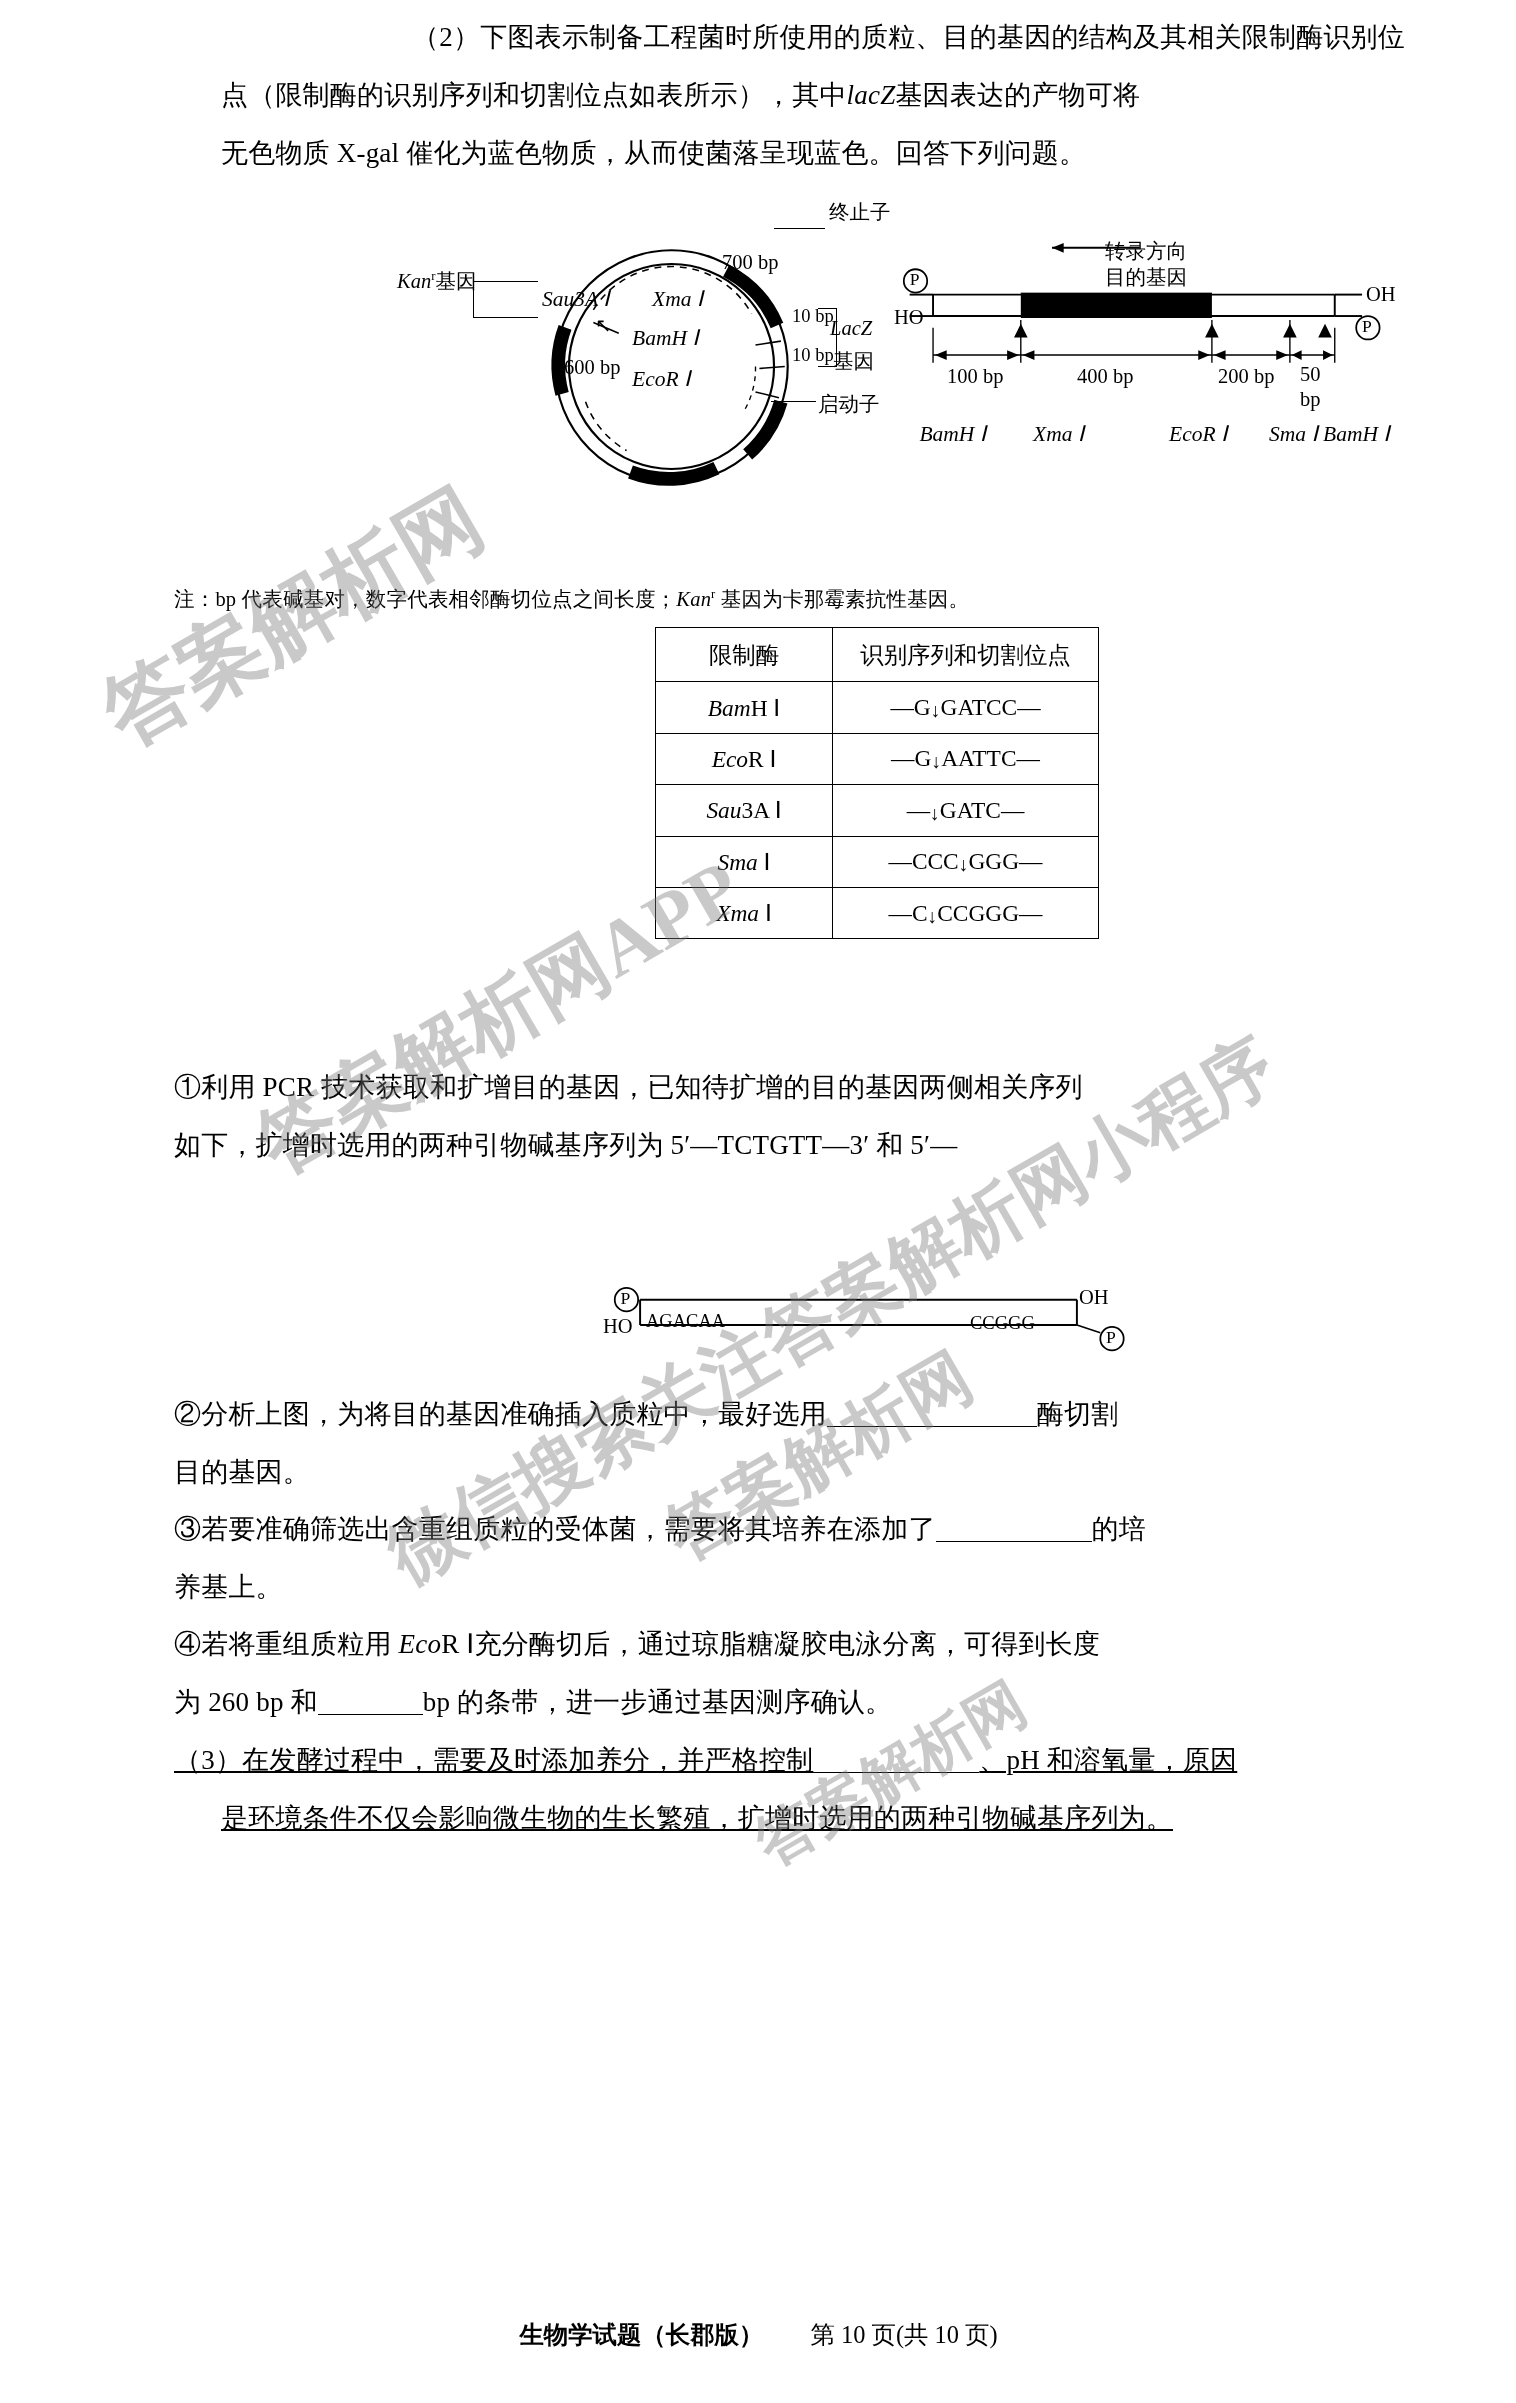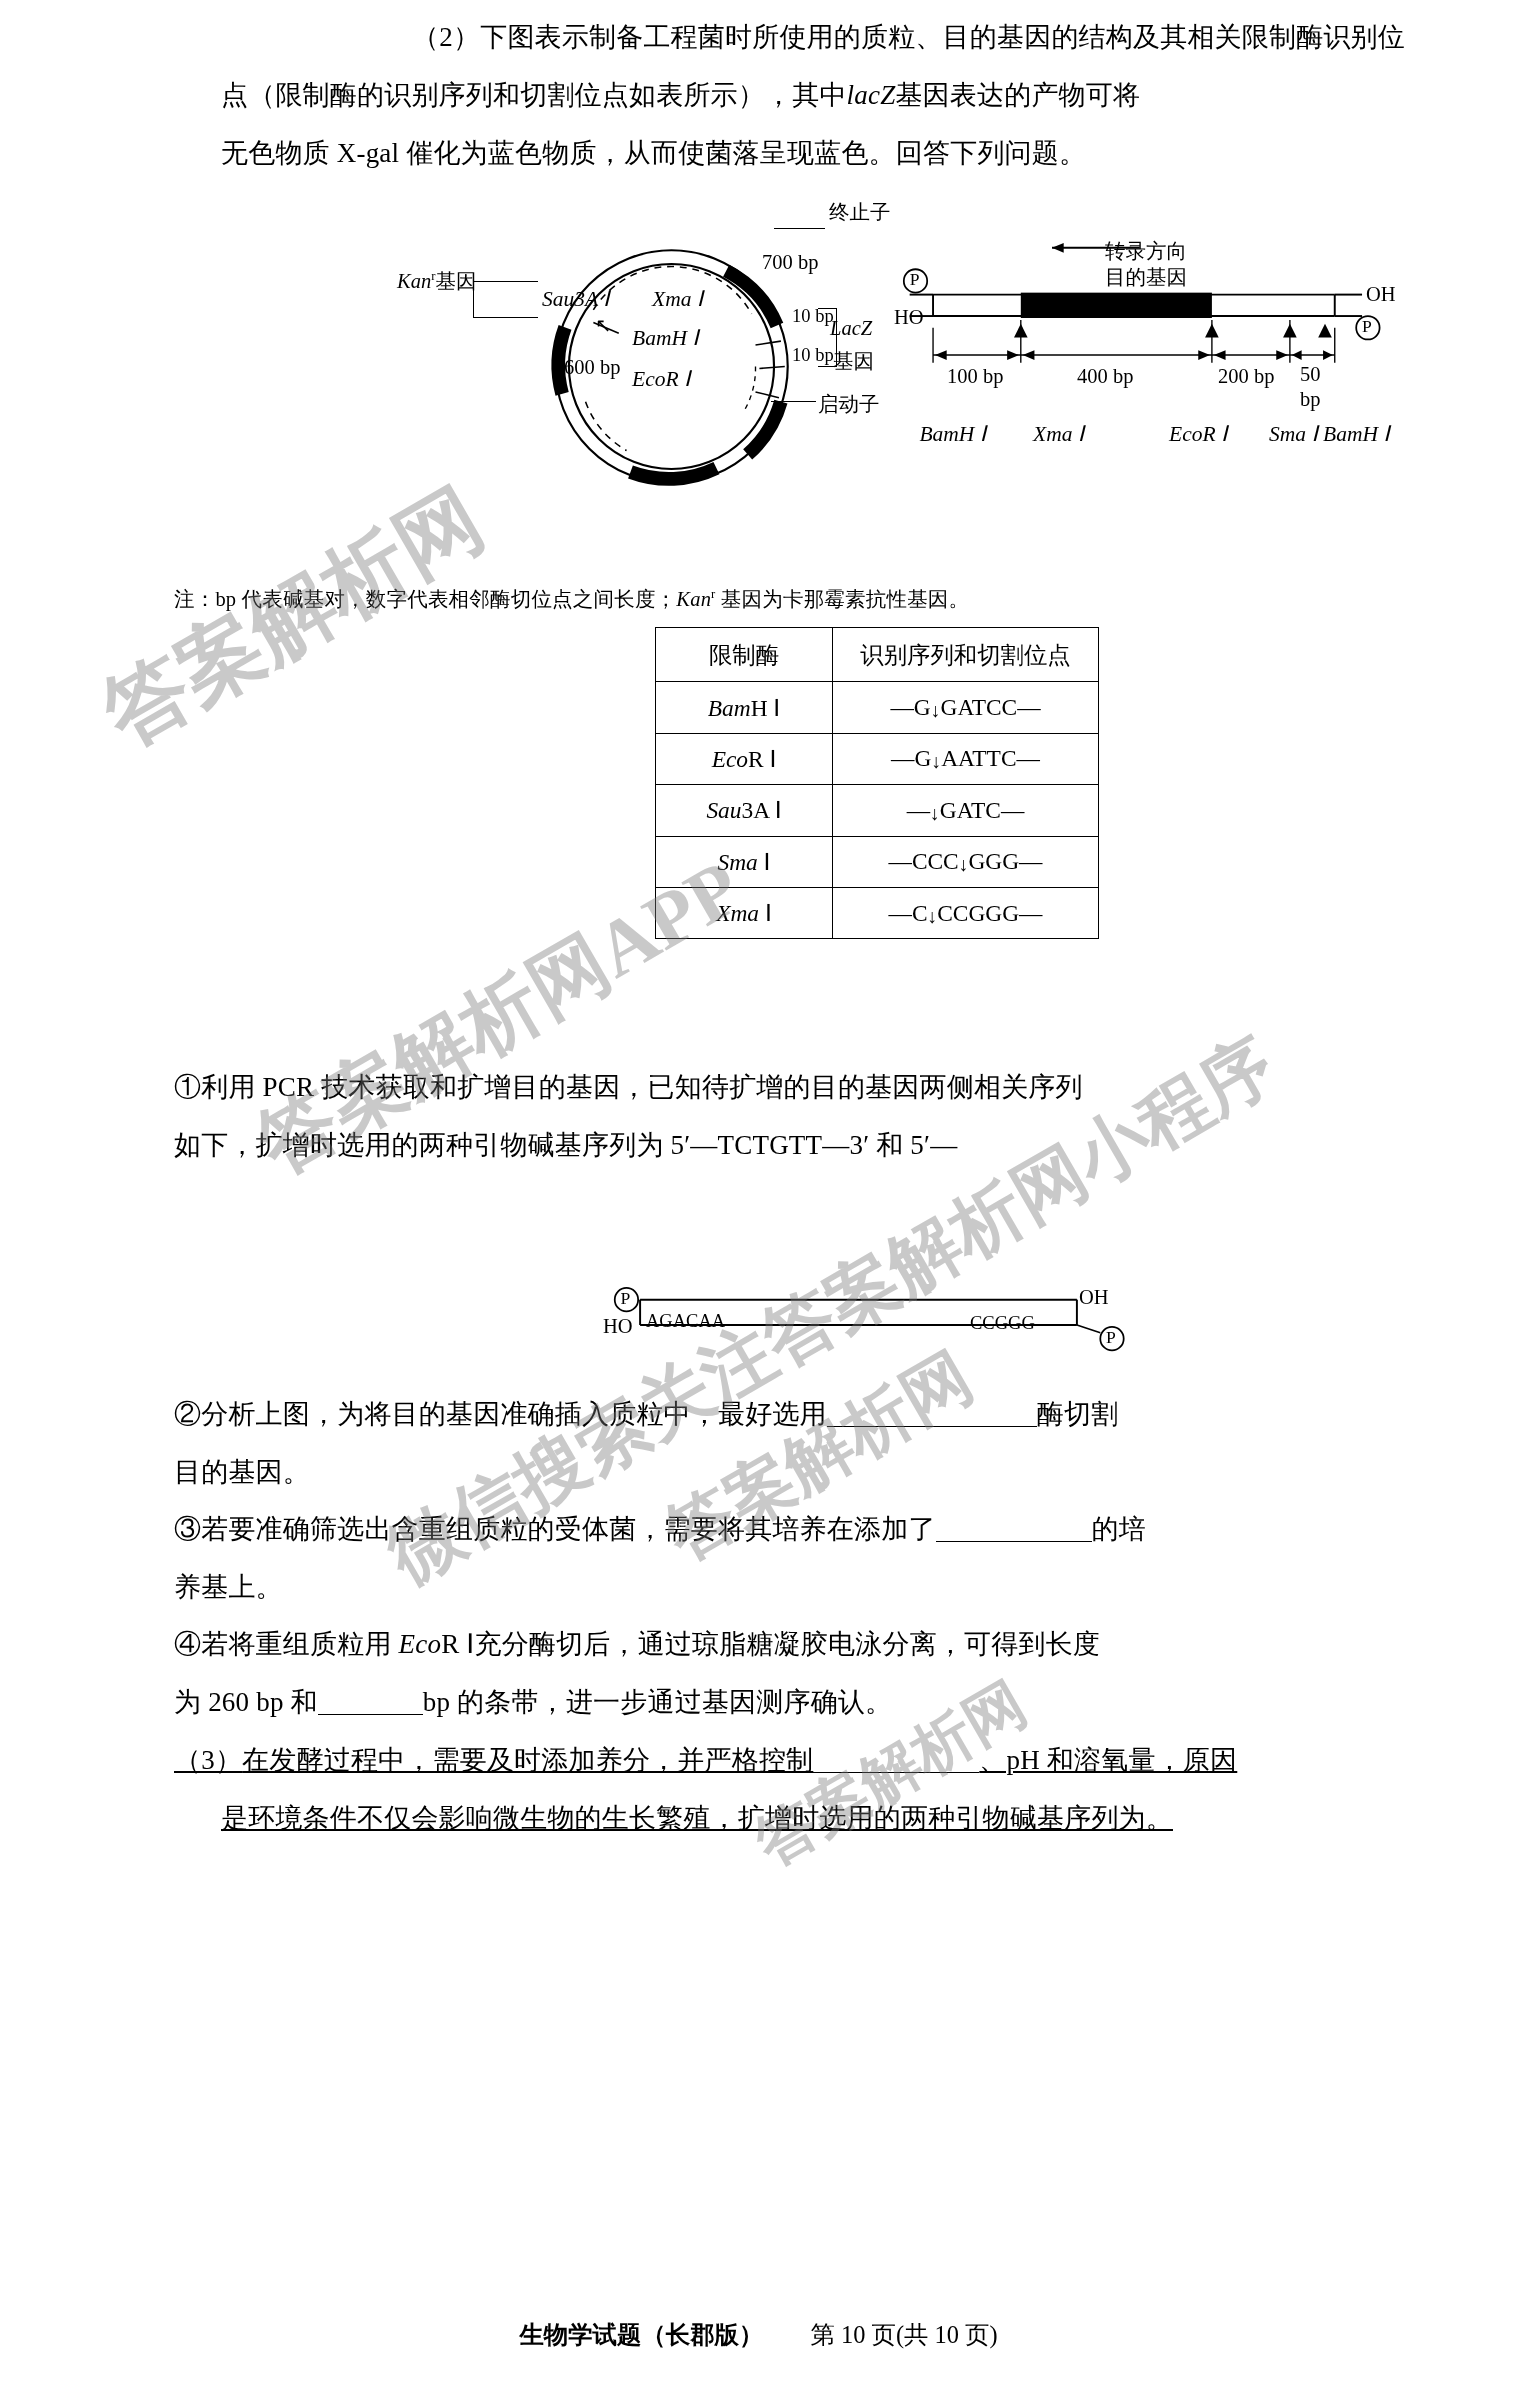--- a/index.html
+++ b/index.html
@@ -129,21 +129,21 @@
         <line x1="236" y1="128" x2="262" y2="124" stroke="#000" stroke-width="1.6"></line>
         <line x1="240" y1="152" x2="266" y2="150" stroke="#000" stroke-width="1.6"></line>
         <line x1="236" y1="176" x2="260" y2="182" stroke="#000" stroke-width="1.6"></line>
 
         <line x1="70" y1="105" x2="96" y2="116" stroke="#000" stroke-width="1.6"></line>
       </svg>
 
       <div class="lbl" style="left:70px; top:94px; font-size:19.5px;">↖</div>
     </div>
 
-    <div class="lbl" style="left:548px; top:41px;margin-left:40px;">700 bp</div>
+    <div class="lbl" style="left:548px; top:41px;">700 bp</div>
     <div class="lbl" style="left:390px; top:146px;">600 bp</div>
     <div class="lbl small" style="left:618px; top:96px;">10 bp</div>
     <div class="lbl small" style="left:618px; top:135px;">10 bp</div>
 
     <div class="lbl" style="left:655px; top:-11.7px;">终止子</div>
     <div class="lbl" style="left:644px; top:180px;">启动子</div>
 
     <div class="lbl" style="left:223px; top:57px;">
       <span class="it">Kan</span><sup style="font-size:12.7px;">r</sup><span>基因</span>
     </div>

